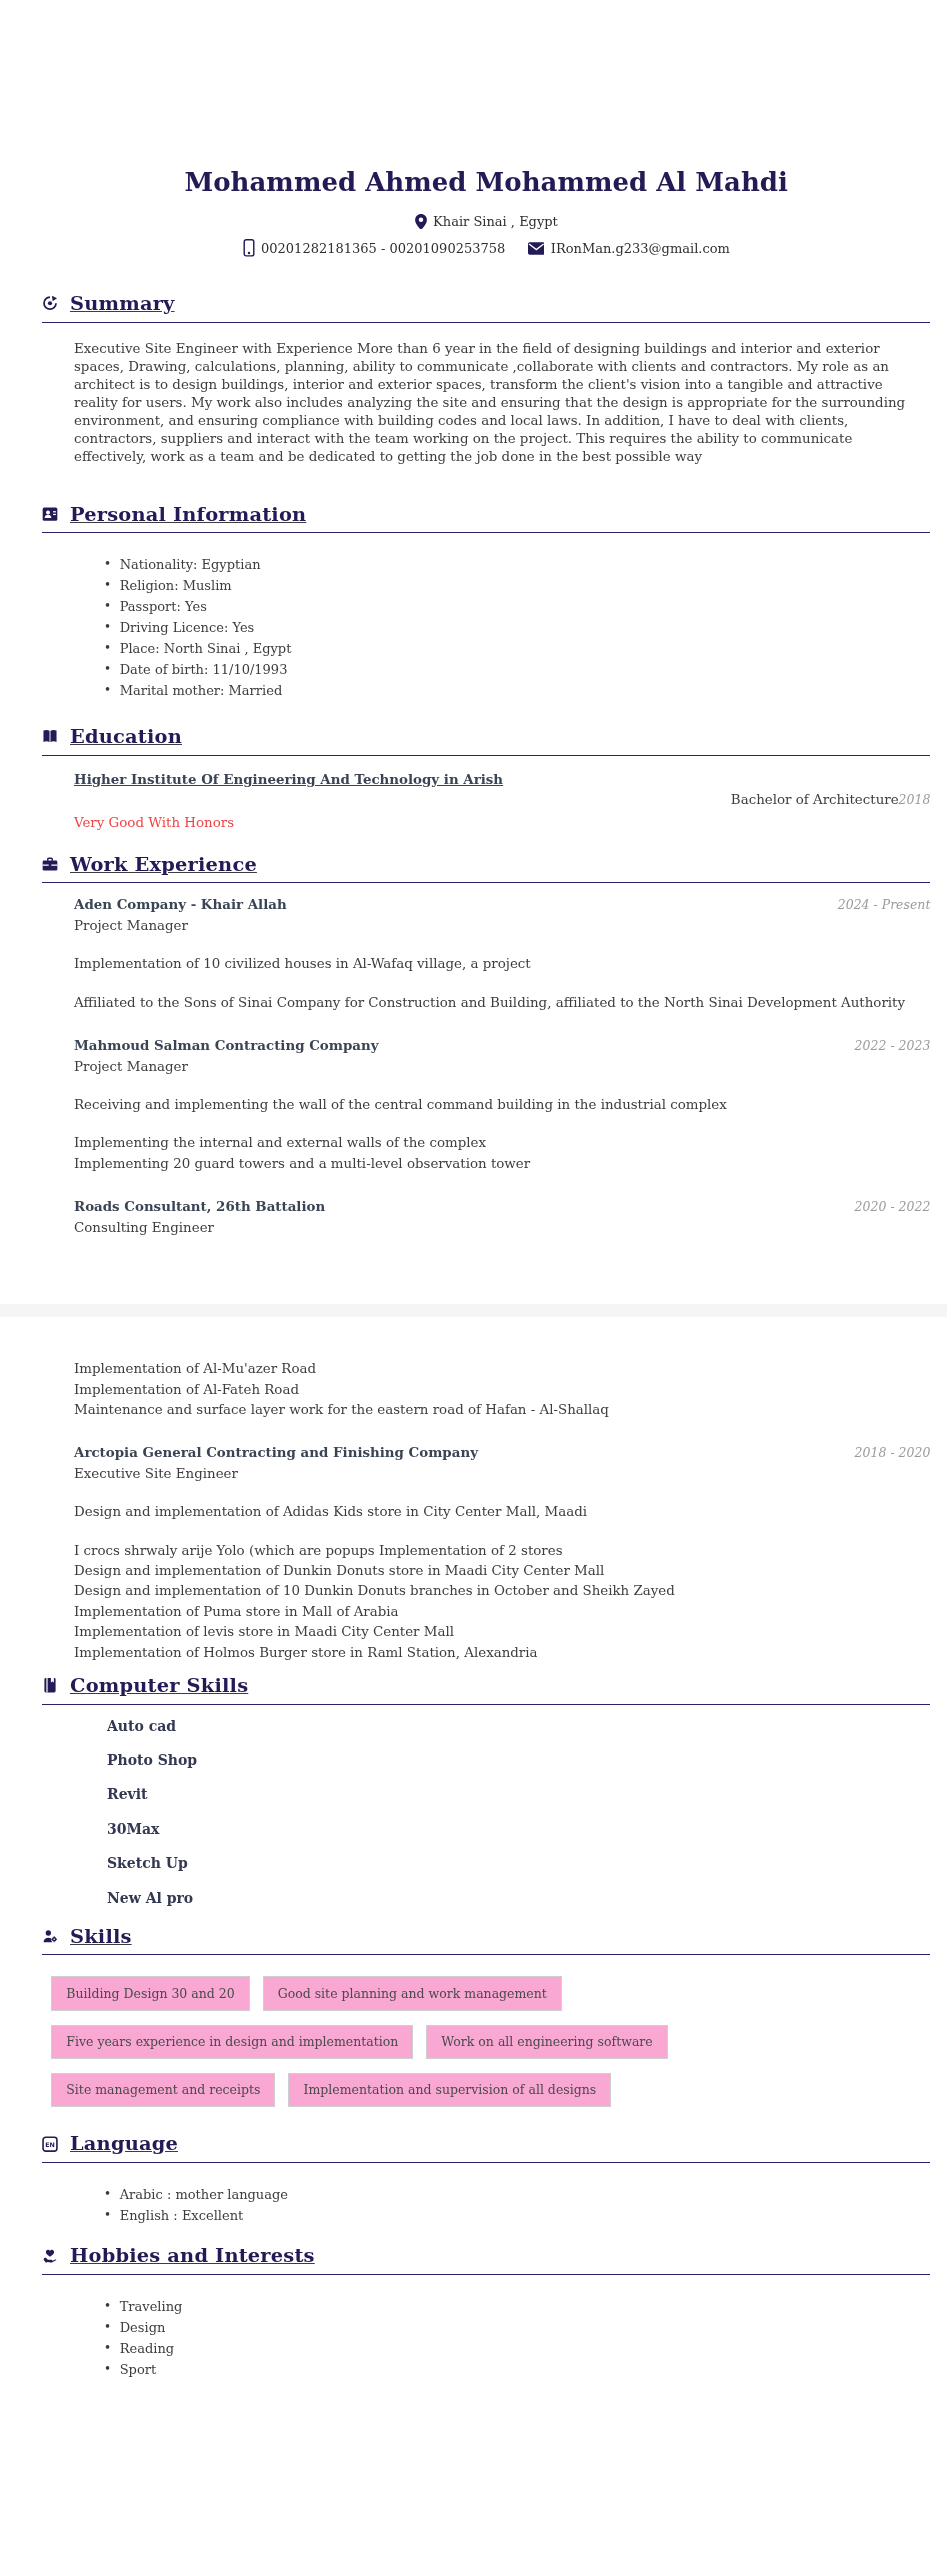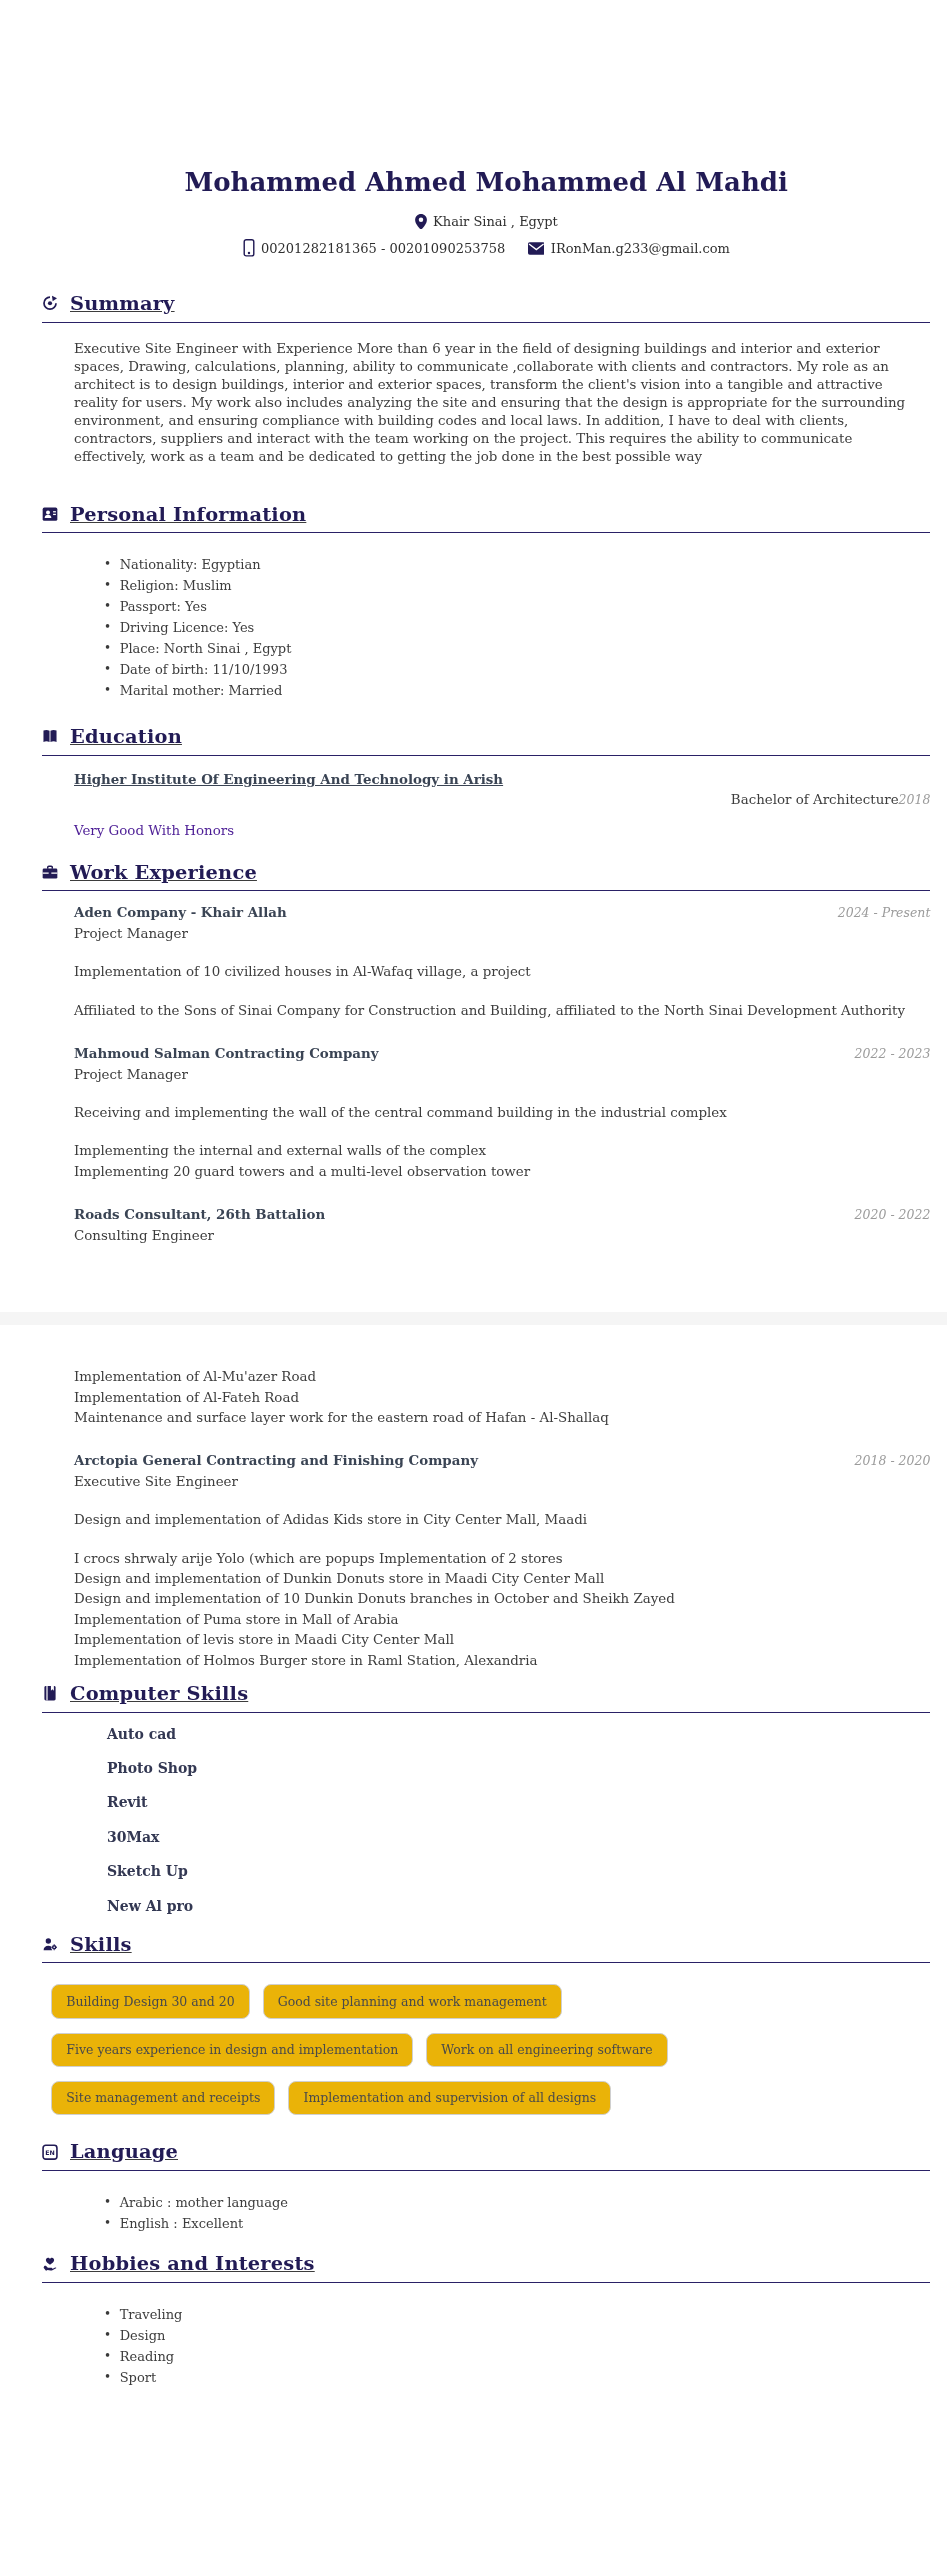--- a/index.html
+++ b/index.html
@@ -31,37 +31,37 @@
   .summary-text{margin-top:17px;max-width:838px;line-height:18px;}
   
   ul.blist{list-style:none;margin:21px 0 0 30px;padding:0;}
   ul.blist li{position:relative;padding-left:15.7px;line-height:21px;font-size:13px;}
   ul.blist li::before{content:"•";position:absolute;left:0;top:0;font-size:12px;color:#3a3a3a;}
   
   .edu{margin-top:15.7px;}
   .edu .school{font-weight:700;color:var(--entry);line-height:17.6px;text-decoration:underline;}
   .erow{display:flex;justify-content:flex-end;align-items:baseline;line-height:17.6px;margin-top:1.9px;}
   .dates{font-style:italic;color:var(--datec);font-size:12.5px;white-space:nowrap;}
-  .grade{line-height:17.6px;margin-top:14px;color:#4c1d95;}
+  .grade{line-height:17.6px;margin-top:6px;color:#ef4444;}
   
   .job-head{margin-top:24px;}
   .job-head:first-child{margin-top:13px;}
   .jrow{display:flex;justify-content:space-between;align-items:baseline;}
   .company{font-weight:700;color:var(--entry);line-height:17.6px;}
   .role{line-height:18.5px;margin-top:2.8px;}
   .job-para{margin-top:18.5px;}
   .dline{line-height:20.4px;}
   .pagebreak{position:relative;left:-74px;width:948px;height:13px;background:var(--band);margin:67px 0 42px 0;}
   
   ul.cslist{list-style:none;margin:14px 0 0 33px;padding:0;}
   ul.cslist li{font-weight:700;color:var(--skilltxt);font-size:14px;line-height:14px;margin-bottom:20.4px;}
   
   .chips{margin-top:21px;margin-left:9.3px;}
   .chip-row{margin-bottom:14px;display:flex;gap:13px;}
-  .chip{display:inline-block;border:0.9px solid var(--chipb);border-radius:8px;padding:8.3px 14px;font-size:12.5px;color:#4a4a4a;background:#eab308;line-height:15.7px;}
+  .chip{display:inline-block;border:0.9px solid var(--chipb);border-radius:0;padding:8.3px 14px;font-size:12.5px;color:#4a4a4a;background:#f9a8d4;line-height:15.7px;}
   
   #sec-personal{margin-top:37px;}
   #sec-education{margin-top:24px;}
   #sec-work{margin-top:21px;}
   #sec-computer{margin-top:11px;}
   #sec-skills{margin-top:18.5px;}
   #sec-language{margin-top:25px;}
   #sec-hobbies{margin-top:18.5px;}
 </style>
 </head>

